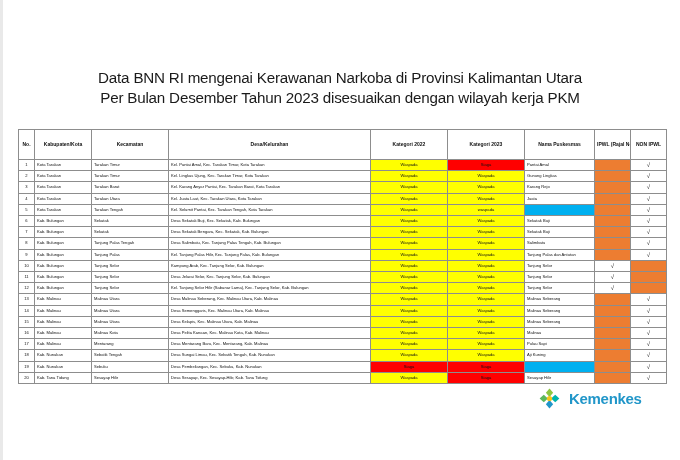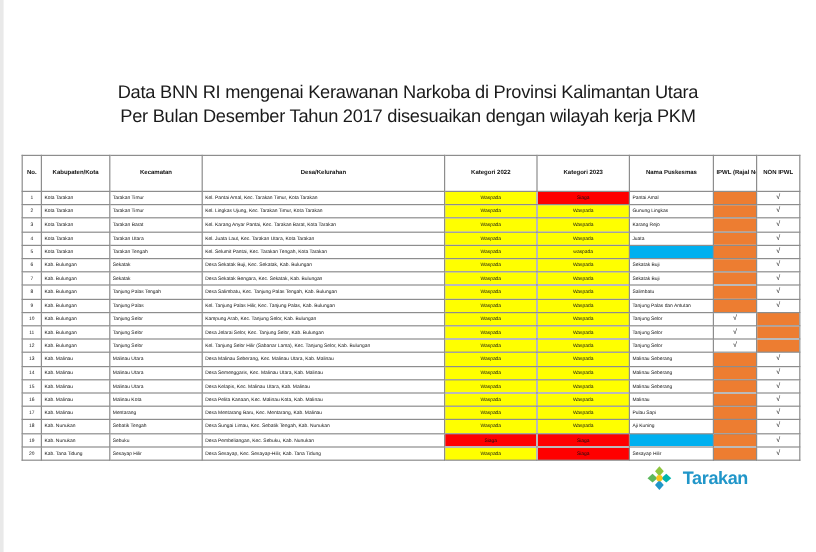--- a/index.html
+++ b/index.html
@@ -89,21 +89,21 @@
 </style>
 </head>
 <body>
 
 <div class="slide">
 
   <div class="left-edge"></div>
 
   <div class="title-block">
     <div class="title-line">Data BNN RI mengenai Kerawanan Narkoba di Provinsi Kalimantan Utara</div>
-    <div class="title-line">Per Bulan Desember Tahun 2017 disesuaikan dengan wilayah kerja PKM</div>
+    <div class="title-line">Per Bulan Desember Tahun 2023 disesuaikan dengan wilayah kerja PKM</div>
   </div>
 
   <div class="table-wrap">
     <table class="data">
       <colgroup>
         <col class="c-no">
           <col class="c-kab">
           <col class="c-kec">
           <col class="c-desa">
         <col class="c-k22">
@@ -351,16 +351,16 @@
   </div>
 
   <div class="logo-box">
     <svg class="logo-mark" viewBox="0 0 48 48">
       <path d="M24 5 L31 13 L24 21 L17 13 Z" fill="#8dc63f"></path>
       <path d="M43 24 L35 31 L27 24 L35 17 Z" fill="#00b5ad"></path>
       <path d="M24 43 L17 35 L24 27 L31 35 Z" fill="#2196c9"></path>
       <path d="M5 24 L13 17 L21 24 L13 31 Z" fill="#5cb85c"></path>
       <circle cx="24" cy="24" r="5" fill="#f5c518"></circle>
     </svg>
-    <span class="logo-text">Tarakan</span>
+    <span class="logo-text">Kemenkes</span>
   </div>
 
 </div>
 
 </body></html>

